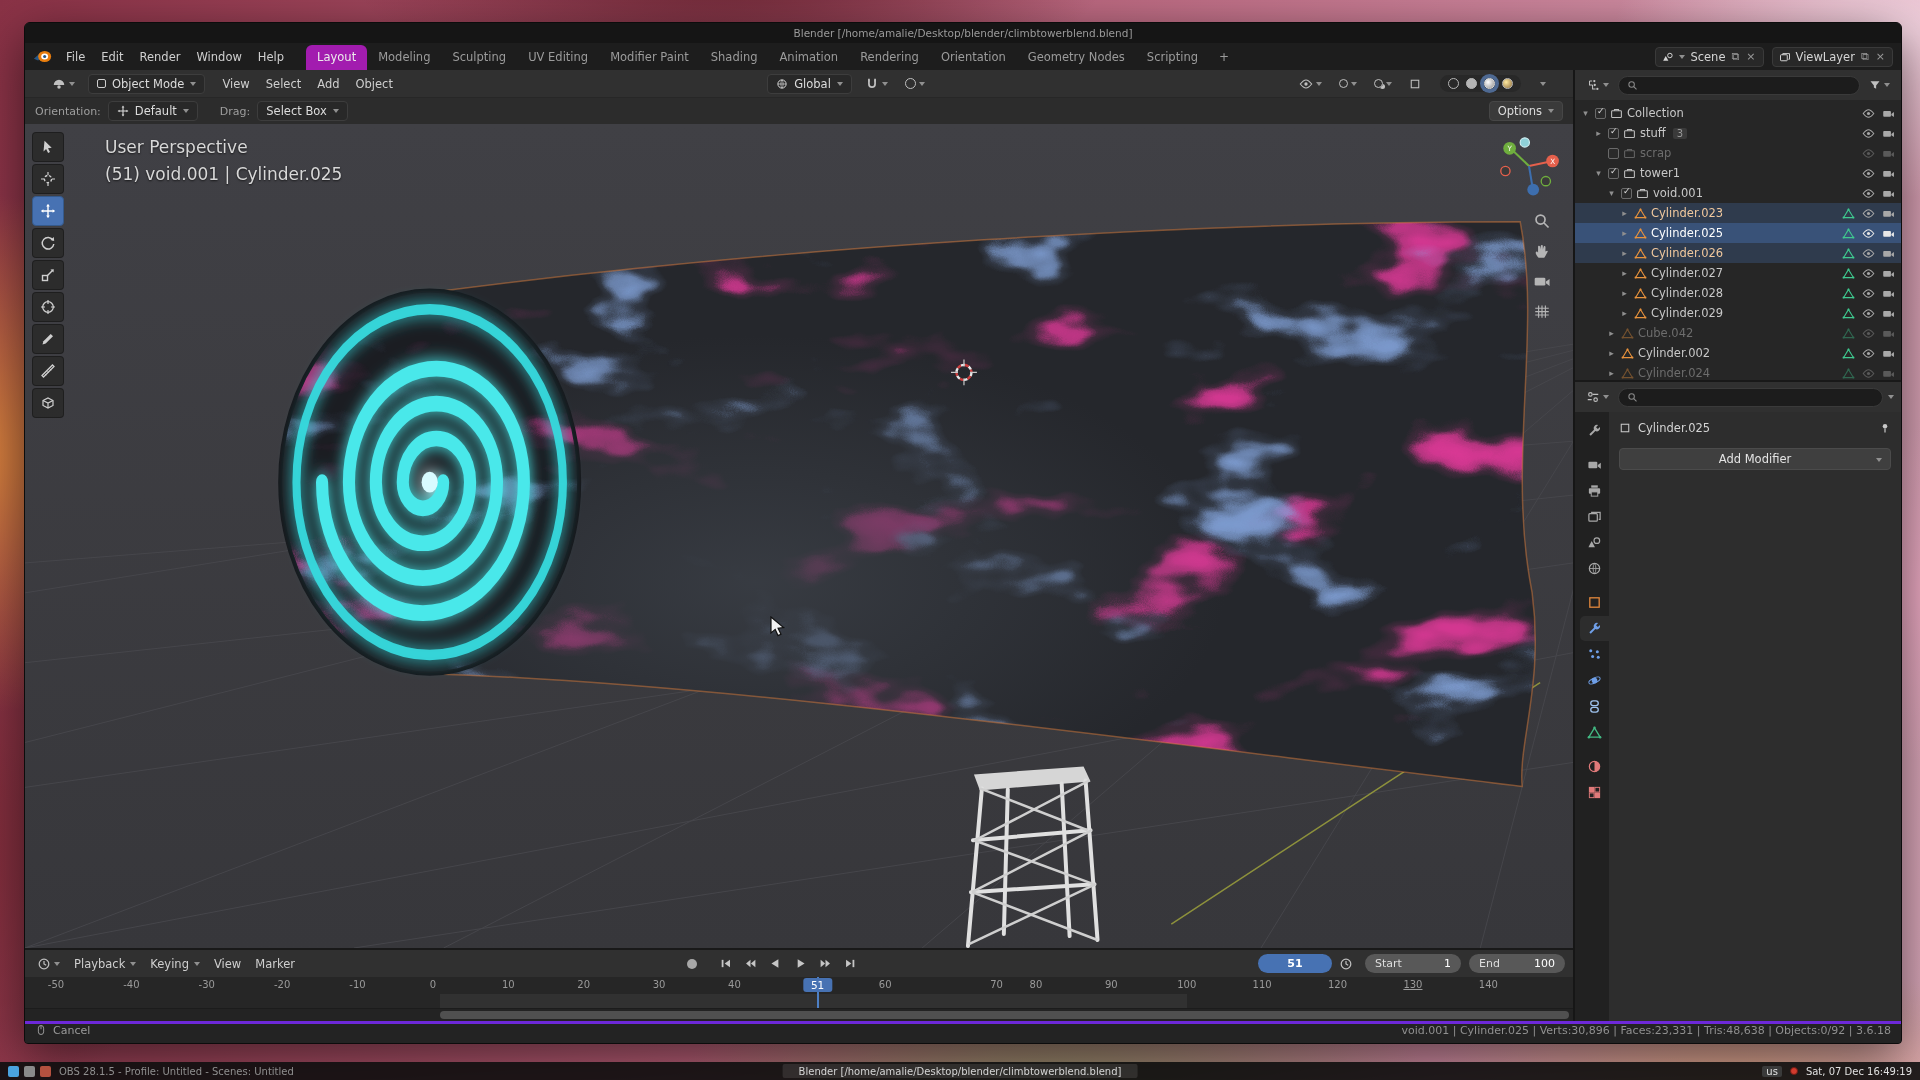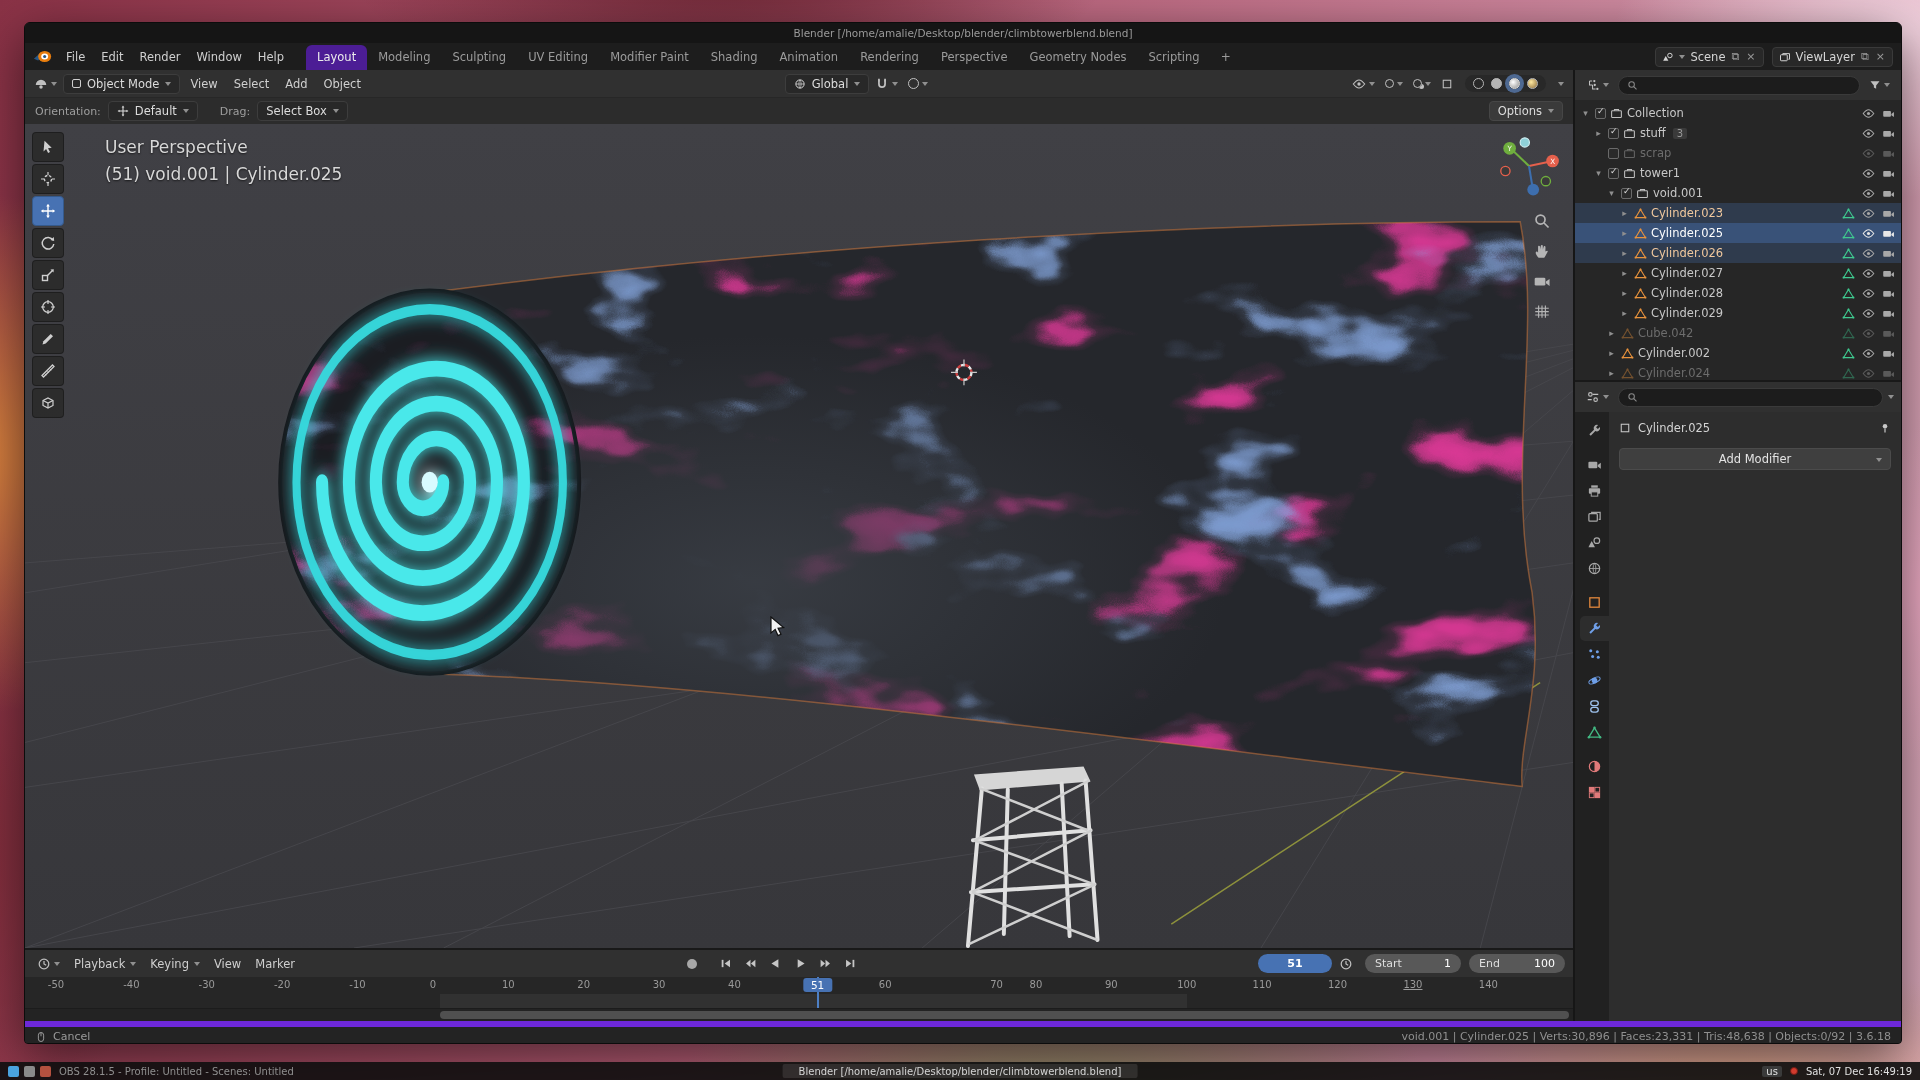--- a/index.html
+++ b/index.html
@@ -18,29 +18,29 @@
 .blender{position:absolute;left:24px;top:22px;width:1878px;height:1022px;display:flex;flex-direction:column;
  background:#2b2b2b;border:1px solid #0c0c0c;border-radius:6px 6px 4px 4px;overflow:hidden;
  box-shadow:0 14px 50px rgba(0,0,0,.55);font-size:12px;color:#c5c5c5}
 .titlebar{height:20px;background:#151515;display:flex;align-items:center;justify-content:center;font-size:10.5px;color:#9a9a9a;flex:0 0 auto}
 .topbar{height:27px;background:#1d1d1d;display:flex;align-items:center;padding:0 8px;gap:2px;flex:0 0 auto}
 .logo{width:19px;height:15px;display:block;margin-right:4px}
 .menu-item{padding:3px 8px;border-radius:3px;color:#cfcfcf;font-size:11.5px;white-space:nowrap}
 .menus,.menus2,.ws-tabs,.tl-menus{display:flex;align-items:center}
 .ws-tabs{margin-left:12px;align-self:flex-end}
 .ws-tab{padding:5px 11px 6px;font-size:11.5px;color:#9b9b9b;border-radius:6px 6px 0 0;white-space:nowrap}
-.ws-tab.active{background:#4c1d95;color:#ececec}
+.ws-tab.active{background:#a21caf;color:#ececec}
 .ws-add{color:#9b9b9b;padding:3px 8px;font-size:12px}
 .spacer{flex:1}
 .idw{display:inline-flex;align-items:center;gap:5px;background:#282828;border:1px solid #3a3a3a;border-radius:4px;padding:2px 6px;font-size:11.5px;color:#d5d5d5;margin-left:6px}
 .idw .x{color:#9a9a9a;font-size:11px;padding:0 1px}
 .caret{width:0;height:0;border-left:3.5px solid transparent;border-right:3.5px solid transparent;border-top:4px solid #909090;display:inline-block}
 .content{flex:1;display:flex;min-height:0}
 .left-col{flex:1;display:flex;flex-direction:column;min-width:0;border-right:2px solid #161616}
-.vp-header{height:27px;background:#303030;display:flex;align-items:center;padding:0 5px;gap:2px;flex:0 0 auto}
+.vp-header{height:27px;background:#303030;display:flex;align-items:center;padding:0 23px;gap:9px;flex:0 0 auto}
 .vp-ts{height:27px;background:#2c2c2c;border-top:1px solid #272727;display:flex;align-items:center;padding:0 10px;gap:7px;flex:0 0 auto}
 .ts-label{color:#9e9e9e;font-size:11px}
 .dd{display:inline-flex;align-items:center;gap:6px;background:#282828;border:1px solid #3d3d3d;border-radius:4px;padding:2px 8px;font-size:11.5px;color:#dcdcdc;white-space:nowrap}
 .dd.ghost{background:#3a3a3a;border-color:#464646}
 .hbtn{display:inline-flex;align-items:center;gap:3px;padding:2px 4px;border-radius:3px;color:#c0c0c0}
 .ic{width:14px;height:14px;display:block}
 .ic12{width:12px;height:12px}.ic16{width:13px;height:13px}.ic18{width:18px;height:18px}
 .mode-dot{width:9px;height:9px;border:1.3px solid #cfcfcf;border-radius:2px;display:inline-block}
 .ring{width:11px;height:11px;border:1.4px solid #c0c0c0;border-radius:50%;display:inline-block}
 .ring.sm{width:9px;height:9px}
@@ -109,21 +109,21 @@
 .ptab{height:25px;display:flex;align-items:center;justify-content:center;border-radius:5px 0 0 5px;margin-left:5px}
 .ptab .ic{width:15px;height:15px}
 .ptab.active{background:#2d2d2d}
 .ptab.gap{margin-top:8px}
 .props-main{flex:1;background:#2d2d2d;padding:9px 10px;min-width:0}
 .props-crumb{display:flex;align-items:center;gap:7px;font-size:11.5px;color:#d4d4d4}
 .props-crumb .ic{color:#c8c8c8}
 .pin{margin-left:auto;color:#9a9a9a}
 .add-mod{margin-top:13px;height:22px;background:#3f3f3f;border:1px solid #4b4b4b;border-radius:4px;display:flex;align-items:center;justify-content:center;position:relative;font-size:11.5px;color:#e3e3e3}
 .add-mod .caret{position:absolute;right:8px;top:9px}
-.statusbar{height:22px;background:#232323;border-top:6px solid #6d28d9;display:flex;align-items:flex-end;padding:0 10px;font-size:11px;color:#9a9a9a;flex:0 0 auto;gap:6px}
+.statusbar{height:22px;background:#232323;border-top:3px solid #6d28d9;display:flex;align-items:flex-start;padding:0 10px;font-size:11px;color:#9a9a9a;flex:0 0 auto;gap:6px}
 .sb-right{margin-left:auto;color:#8f8f8f;white-space:nowrap}
 .taskbar{position:absolute;left:0;right:0;bottom:0;height:18px;background:rgba(14,14,14,.9);display:flex;align-items:center;padding:0 8px;font-size:10px;color:#b9b9b9;gap:8px;z-index:5}
 .tb-icons{display:flex;gap:5px}
 .tb-ic{width:11px;height:11px;border-radius:2px;display:inline-block}
 .tb-center{position:absolute;left:50%;transform:translateX(-50%);background:rgba(255,255,255,.1);padding:1.5px 16px;border-radius:2px;color:#d5d5d5;white-space:nowrap}
 .tb-right{margin-left:auto;display:flex;align-items:center;gap:8px}
 .kb{background:#3a3a3a;padding:0 4px;border-radius:2px;color:#e2e2e2}
 .recdot{width:8px;height:8px;border-radius:50%;background:#d23b2e;border:1.5px solid #6e1c15;display:inline-block}
 </style>
 </head>
@@ -313,21 +313,21 @@
         </span>
       <span class="ws-tabs">
           <span class="ws-tab active">Layout</span>
           <span class="ws-tab">Modeling</span>
           <span class="ws-tab">Sculpting</span>
           <span class="ws-tab">UV Editing</span>
           <span class="ws-tab">Modifier Paint</span>
           <span class="ws-tab">Shading</span>
           <span class="ws-tab">Animation</span>
           <span class="ws-tab">Rendering</span>
-          <span class="ws-tab">Perspective</span>
+          <span class="ws-tab">Orientation</span>
           <span class="ws-tab">Geometry Nodes</span>
           <span class="ws-tab">Scripting</span>
         </span>
       <span class="ws-add">+</span>
       <span class="spacer"></span>
       <span class="idw">
         <svg class="ic ic12" viewBox="0 0 16 16">
             <use href="#s-scene"></use>
           </svg>
         <span class="caret"></span>

